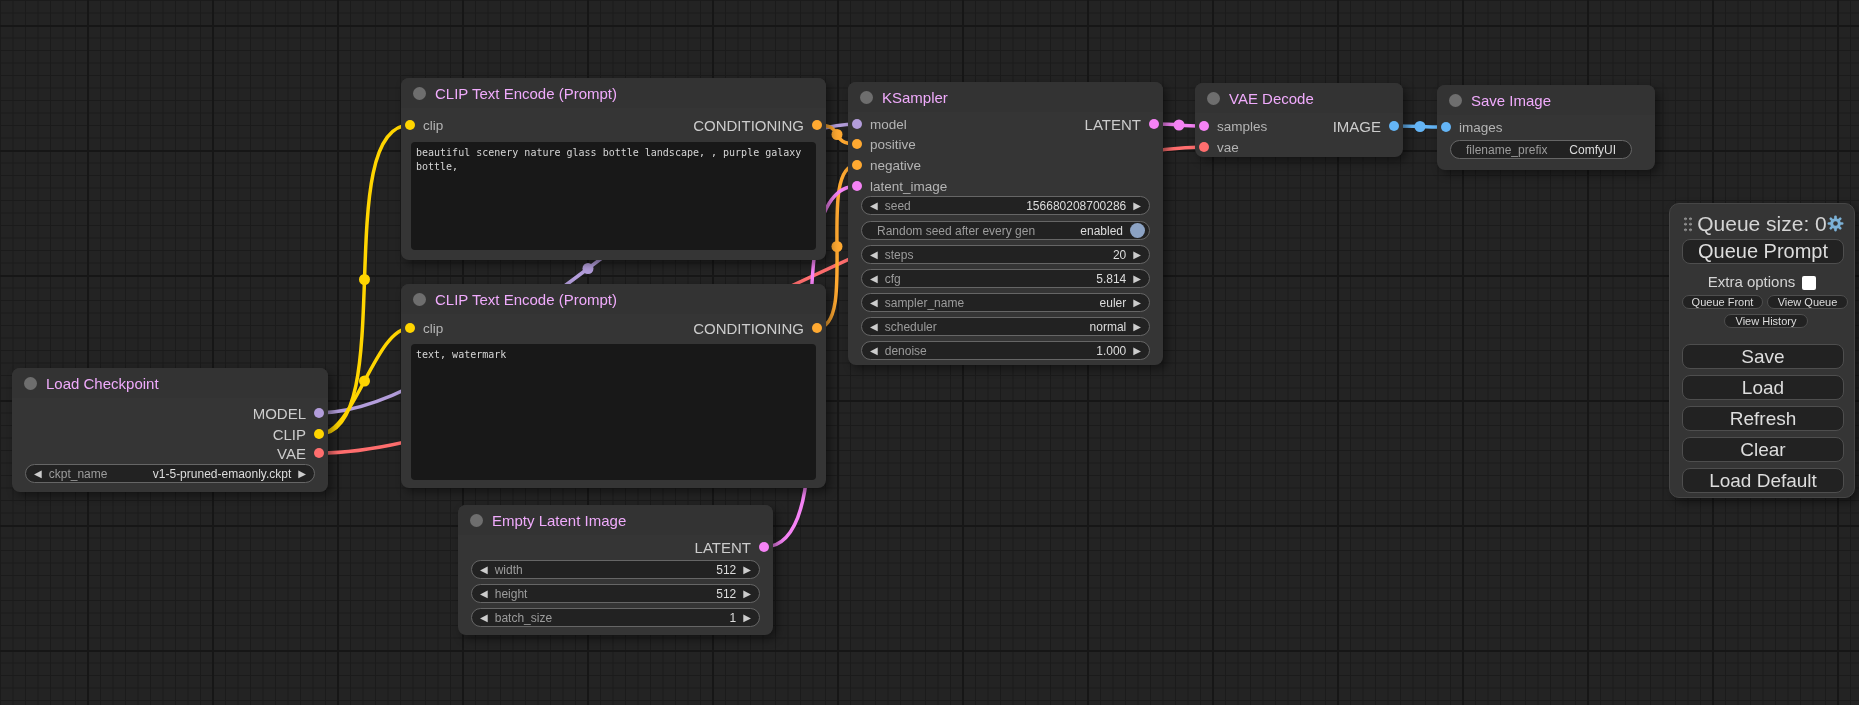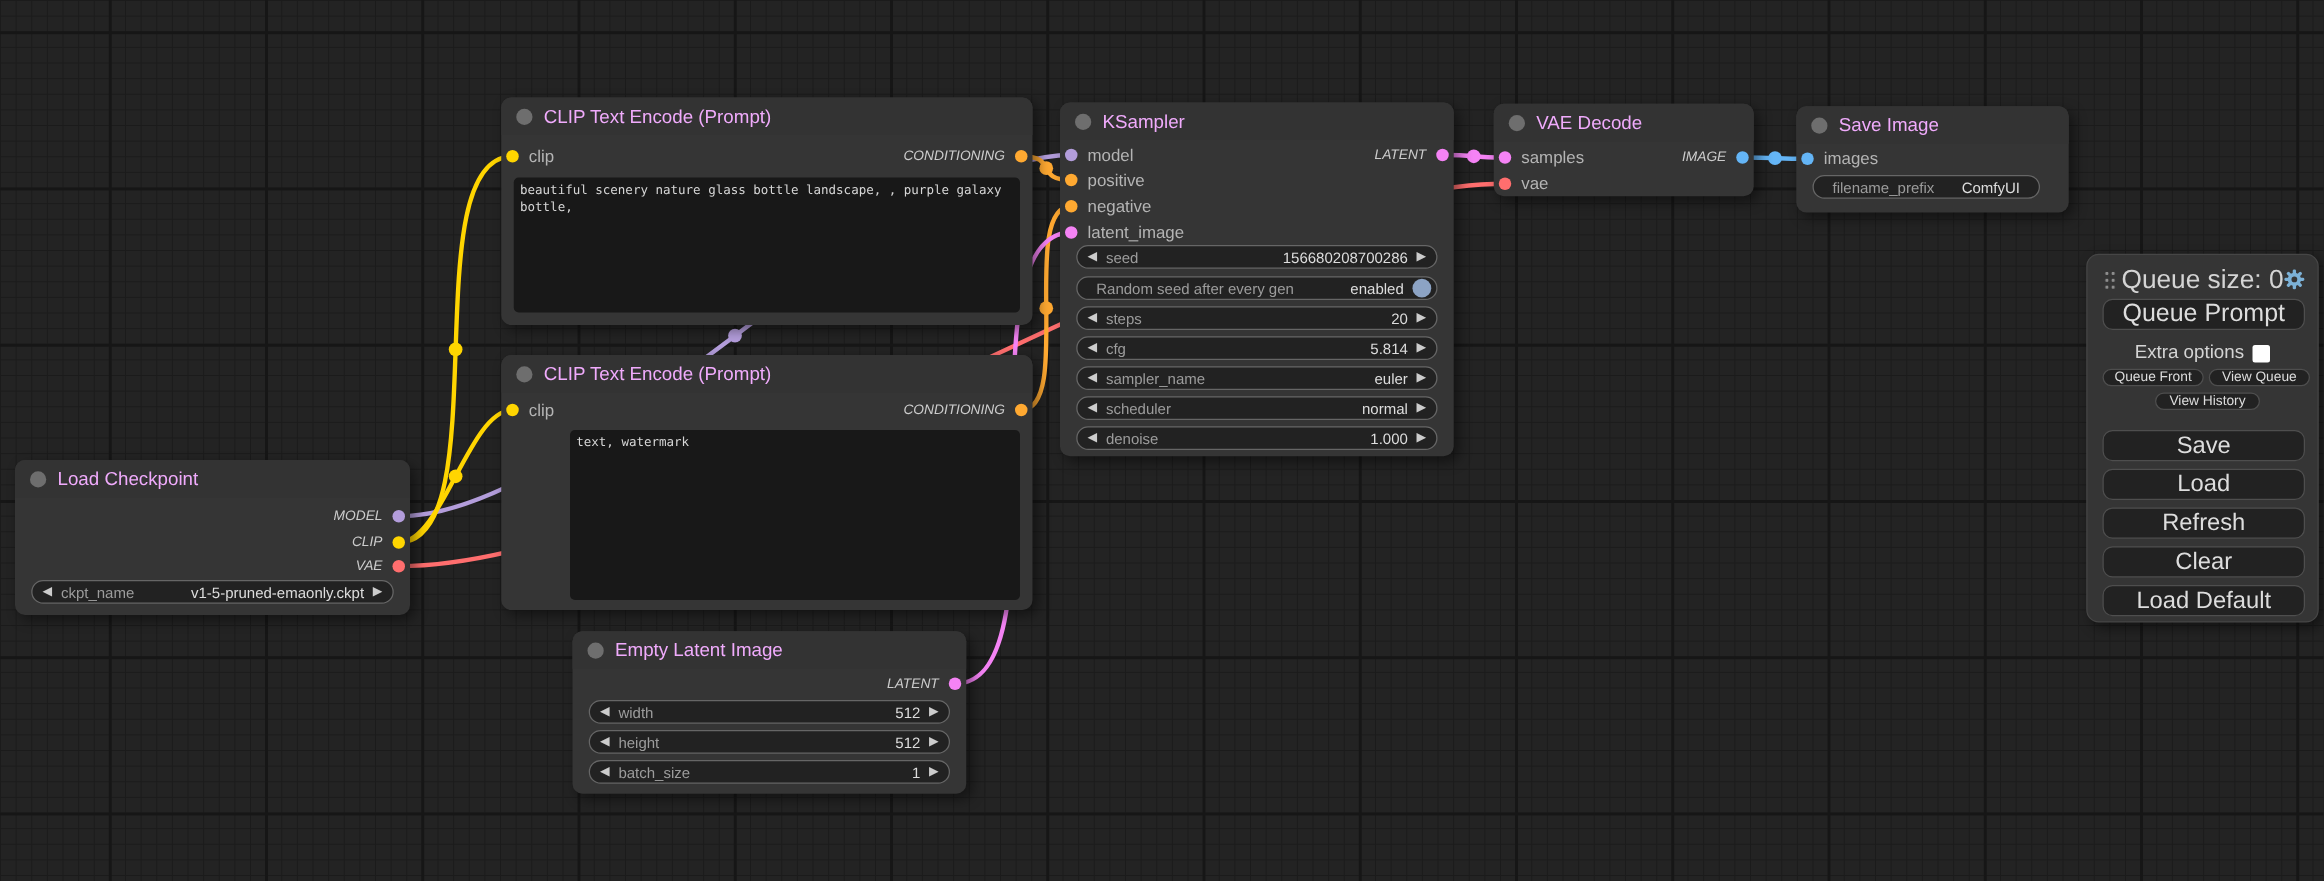--- a/index.html
+++ b/index.html
@@ -21,21 +21,21 @@
   .node-title{height:30px;background:#333333;border-radius:8px 8px 0 0;
         display:flex;align-items:center;color:#f0abfc;font-size:15px;}
   .title-dot{width:13px;height:13px;border-radius:50%;background:#6e6e6e;
         margin:0 9px 0 12px;flex:none;}
   .slot{position:absolute;left:0;right:0;height:20px;}
   .pin{position:absolute;width:10px;height:10px;border-radius:50%;top:5px;}
   .pin.in{left:4px;} .pin.out{right:4px;}
   .slot-label-in{position:absolute;left:22px;top:50%;transform:translateY(-50%);
         color:#b4b4b4;font-size:13.5px;white-space:nowrap;}
   .slot-label-out{position:absolute;right:22px;top:50%;transform:translateY(-50%);
-        color:#cccccc;font-size:11px;white-space:nowrap;font-style:italic;}
+        color:#cccccc;font-size:15px;white-space:nowrap;}
   .widget{position:absolute;left:13px;right:13px;height:19px;box-sizing:border-box;
         background:#222222;border:1px solid #666;border-radius:10px;
         display:flex;align-items:center;padding:0 8px;font-size:12px;}
   .wlabel{color:#9c9c9c;margin-left:7px;white-space:nowrap;}
   .wvalue{color:#dddddd;margin-left:auto;margin-right:7px;white-space:nowrap;}
   .warrow{color:#cccccc;font-size:10px;line-height:1;flex:none;}
   .toggle-knob{width:15px;height:15px;border-radius:50%;flex:none;margin-right:-4px;}
   .prompt-text{position:absolute;left:10px;right:10px;box-sizing:border-box;
         background:#181818;border:none;border-radius:4px;color:#d6d6d6;
         font-family:"DejaVu Sans Mono",monospace;font-size:10px;line-height:1.4;
@@ -128,21 +128,21 @@
     <div class="node-title">
       <span class="title-dot"></span>
       <span>CLIP Text Encode (Prompt)</span>
     </div>
     <div class="slot" style="top:34px">
       <span class="pin in" style="background: rgb(255, 213, 0);"></span>
       <span class="slot-label-in">clip</span>
       <span class="slot-label-out">CONDITIONING</span>
       <span class="pin out" style="background: rgb(255, 169, 49);"></span>
     </div>
-    <textarea class="prompt-text" style="top: 60px; height: 136px; margin-left: 45px;" readonly="">text, watermark</textarea>
+    <textarea class="prompt-text" style="top: 60px; height: 136px;" readonly="">text, watermark</textarea>
   </div>
 
   <div class="node" style="left:848px;top:82px;width:315px;height:283px">
     <div class="node-title">
       <span class="title-dot"></span>
       <span>KSampler</span>
     </div>
     <div class="slot" style="top:32px">
       <span class="pin in" style="background: rgb(179, 157, 219);"></span>
       <span class="slot-label-in">model</span>

